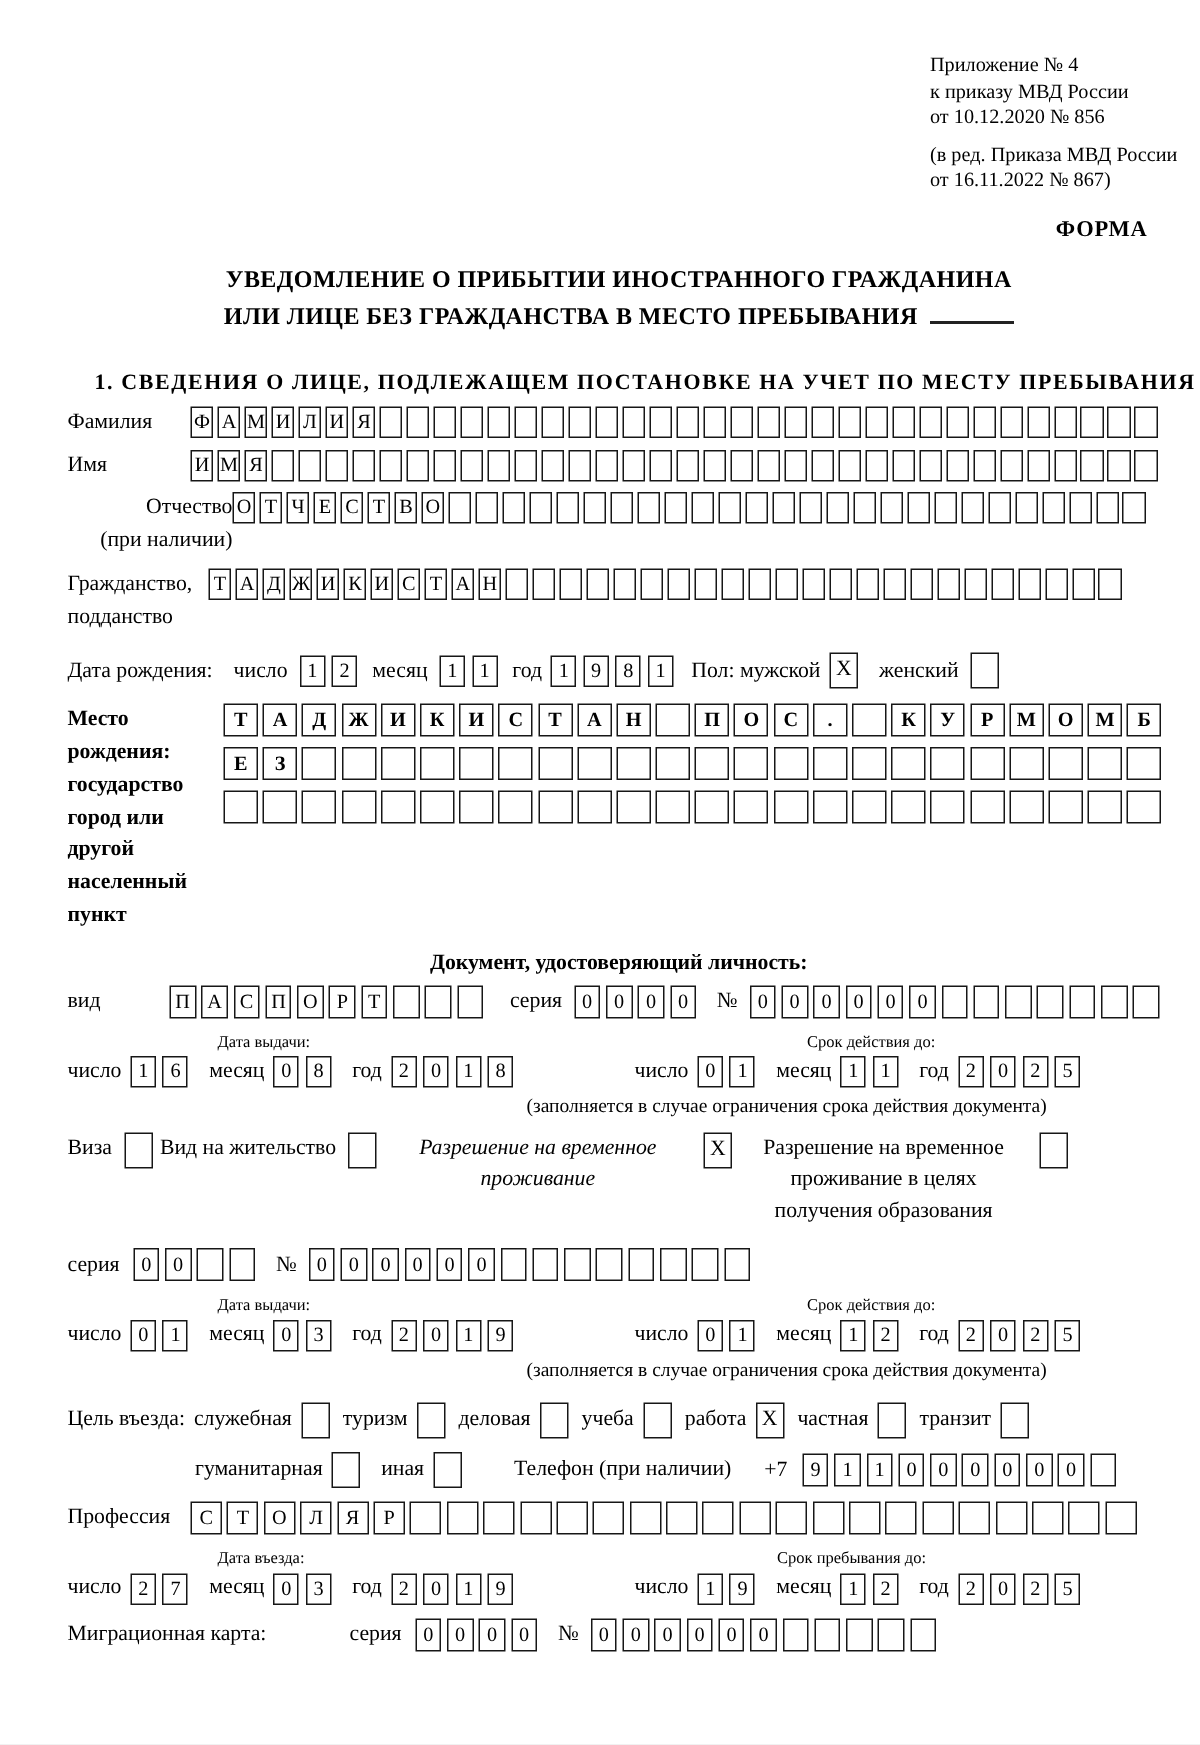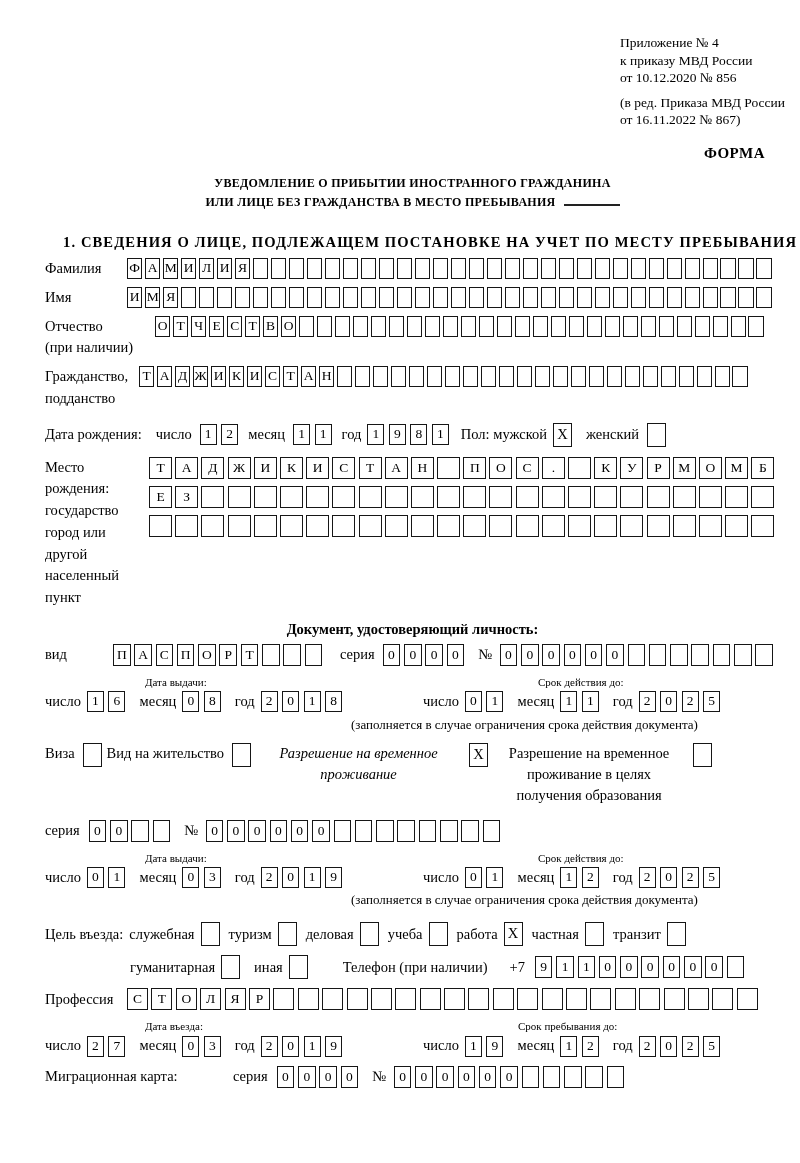--- a/index.html
+++ b/index.html
@@ -6,29 +6,29 @@
   .page{
     width:800px;min-height:1163px;box-sizing:border-box;margin:0 auto;
     background:#ffffff;color:#000;
     font-family:"Liberation Serif","DejaVu Serif",serif;
     padding:34px 20px 24px 45px;position:relative;
   }
   
   .appendix{margin-left:575px;width:205px;font-size:13.5px;line-height:1.3;}
   .appendix .rev{margin-top:7px;}
   .forma{ text-align:right;padding-right:15px;font-weight:bold;font-size:15px;letter-spacing:.5px;margin-top:16px;}
-  .title{text-align:center;font-weight:bold;font-size:12px;line-height:1.6;margin-top:12px;letter-spacing:.3px;}
+  .title{text-align:center;font-weight:bold;font-size:16px;line-height:1.6;margin-top:12px;letter-spacing:.3px;}
   .uline{display:inline-block;width:56px;border-bottom:2px solid #222;height:.9em;margin-left:8px;}
   .section-h{font-weight:bold;font-size:14.6px;letter-spacing:1.1px;margin:22px 0 4px 18px;white-space:nowrap;}
   
   .frow{display:flex;align-items:flex-start;margin-top:7px;}
   .flabel{font-size:14.5px;line-height:1.5;flex-shrink:0;}
   .lbl{font-size:14.5px;line-height:1.5;white-space:nowrap;}
   .w-surname{width:82px;}
-  .w-patr{width:110px;}
+  .w-patr{width:110px;text-align:right;}
   .w-cit{width:94px;}
   .w-place{width:104px;}
   .w-vid{width:68px;}
   .stack>div{margin-bottom:7px;}
   .stack>div:last-child{margin-bottom:0;}
   
   .cells{display:flex;flex-wrap:nowrap;align-items:flex-start;}
   .cell{
     display:inline-block;box-sizing:border-box;border:1.5px solid #161616;background:#fff;
     text-align:center;font-size:13.5px;line-height:18px;vertical-align:top;
@@ -290,21 +290,21 @@
     <span class="lbl" style="margin:0 6px 0 12px;">Пол: мужской</span>
     <span class="cells c-chk">
         <span class="cell">X</span>
       </span>
     <span class="lbl" style="margin:0 8px 0 14px;">женский</span>
     <span class="cells c-chk">
         <span class="cell"></span>
       </span>
   </div>
 
-  <div class="frow" style="margin-top:10px;">
+  <div class="frow" style="margin-top:10px;font-weight:bold;">
     <div class="flabel w-place">
       <div>Место рождения:</div>
       <div>государство</div>
       <div>город или другой</div>
       <div>населенный пункт</div>
     </div>
     <div class="stack">
       <div class="cells c-wide">
           <span class="cell">Т</span>
           <span class="cell">А</span>

